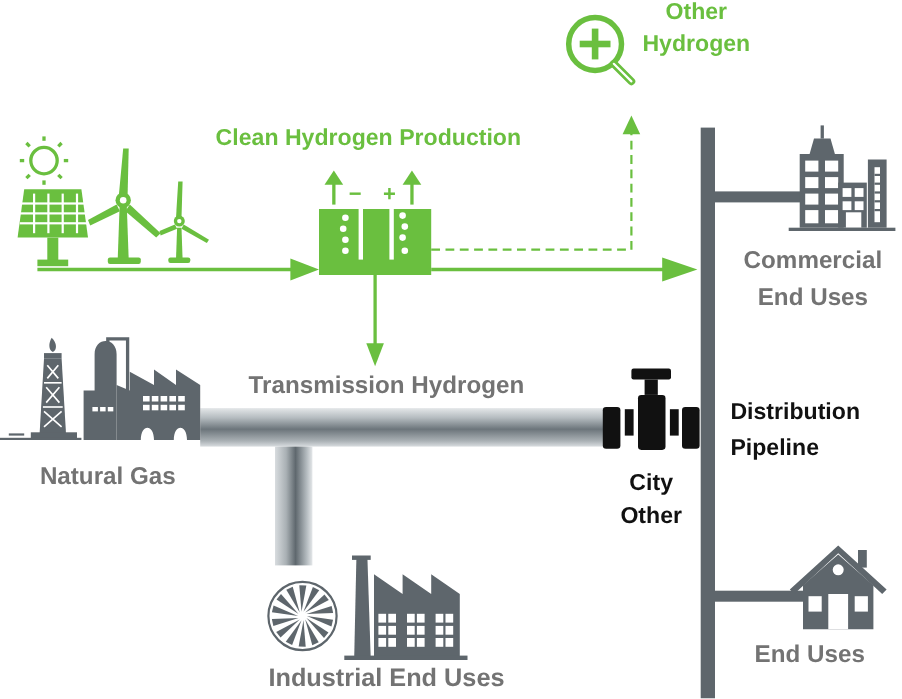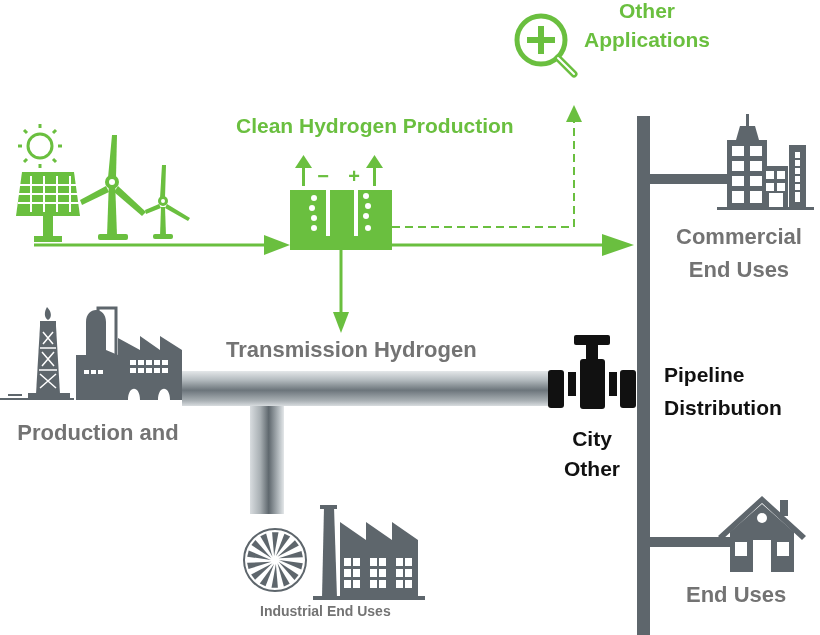--- a/index.html
+++ b/index.html
@@ -260,45 +260,45 @@
         <rect x="405" y="558" width="7" height="8"></rect>
         <rect x="396" y="569" width="7" height="8"></rect>
         <rect x="405" y="569" width="7" height="8"></rect>
         <rect x="396" y="580" width="7" height="8"></rect>
         <rect x="405" y="580" width="7" height="8"></rect>
       </g>
     <rect x="313" y="596" width="112" height="4"></rect>
   </g>
 </svg>
 
-<div class="lbl green" style="left:196px; top:112px; font-size:21px;margin-left:40px;">Clean Hydrogen Production</div>
+<div class="lbl green" style="left:196px; top:112px; font-size:21px;">Clean Hydrogen Production</div>
 
 <div class="lbl green" style="left:584px; top:-4px; font-size:21px; line-height:29px;">
   <div>Other</div>
-  <div>Applications</div>
+  <div>Hydrogen</div>
 </div>
 
 <div class="lbl gray" style="left:676px; top:220px; font-size:22px; line-height:33px;">
   <div>Commercial</div>
   <div>End Uses</div>
 </div>
 
 <div class="lbl gray" style="left:226px; top:336px; font-size:22px;">Transmission Hydrogen</div>
 
 <div class="lbl gray" style="left:8px; top:415px; width:180px; font-size:22px; line-height:35px;">
-  <div>Production and</div>
+  <div>Natural Gas</div>
 </div>
 
 <div class="lbl black" style="left:664px; top:358px; font-size:21px; line-height:33px; text-align:left;">
+  <div>Distribution</div>
   <div>Pipeline</div>
-  <div>Distribution</div>
 </div>
 
 <div class="lbl black" style="left:562px; top:424px; width:60px; font-size:21px; line-height:30px;">
   <div>City</div>
   <div>Other</div>
 </div>
 
-<div class="lbl gray" style="left:260px; top:602px; font-size:14px;">Industrial End Uses</div>
+<div class="lbl gray" style="left:244px; top:602px; font-size:23px;">Industrial End Uses</div>
 
 <div class="lbl gray" style="left:686px; top:578px; font-size:22px; line-height:33px;">
   <div>End Uses</div>
 </div>
 
 </body></html>

